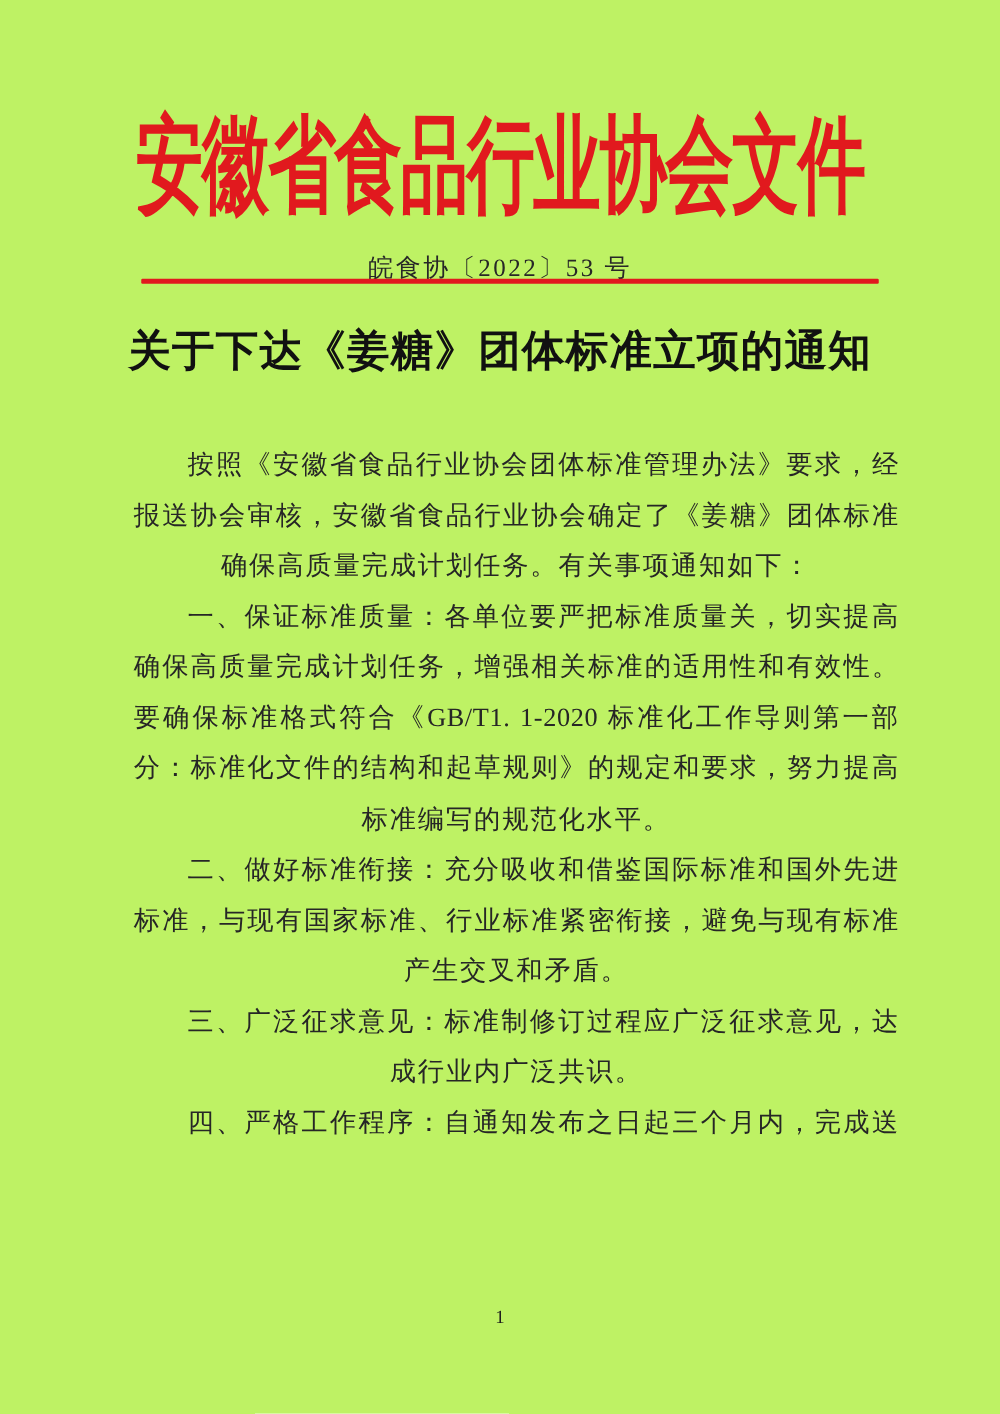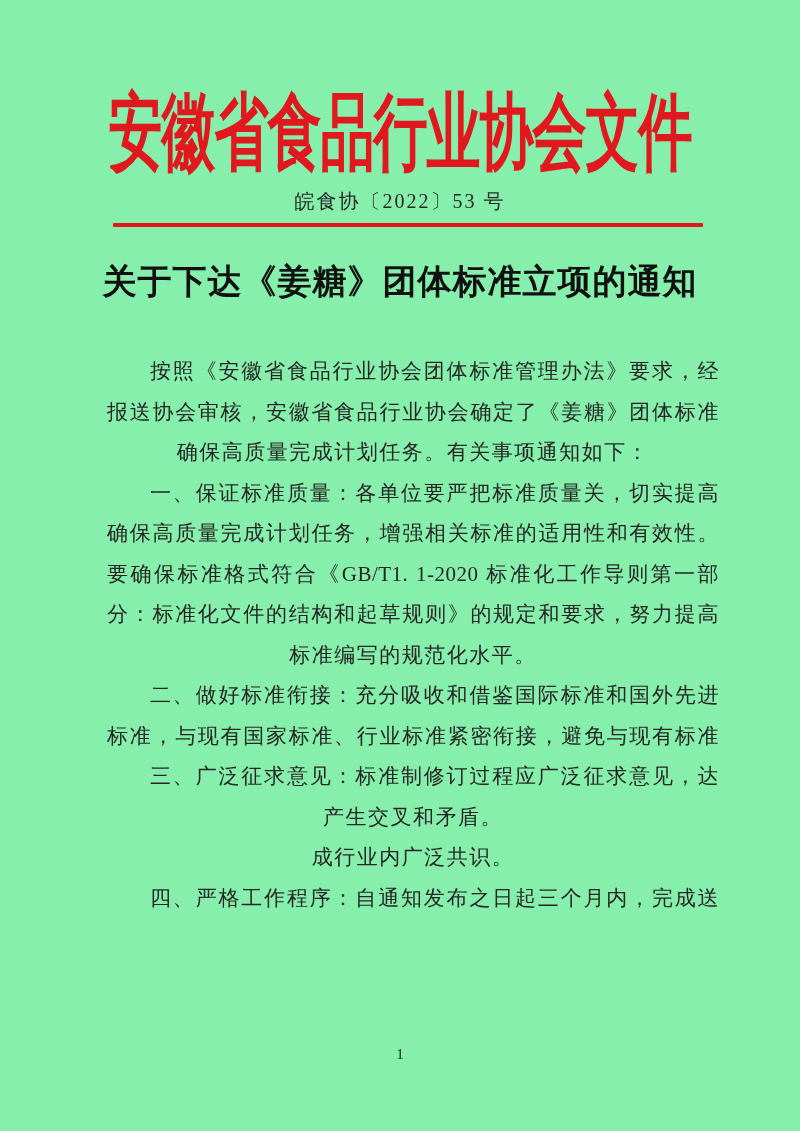--- a/index.html
+++ b/index.html
@@ -1,21 +1,21 @@
 <!DOCTYPE html>
 <html><head>
 <meta charset="utf-8">
 <style>
   * { margin: 0; padding: 0; box-sizing: border-box; }
   html, body { background: #ffffff; }
   .page {
     position: relative;
     width: 800px;
     height: 1131px;
-    background: #86efac;
+    background: #bef264;
     overflow: hidden;
     font-family: "Liberation Serif", "DejaVu Serif", serif;
     text-decoration: underline;
   }
   
   .org-title {
     position: absolute;
     left: 0; right: 0;
     top: 88px;
     height: 90px;
@@ -28,21 +28,21 @@
     font-weight: bold;
     letter-spacing: -1px;
     transform: scaleY(1.56);
     transform-origin: center center;
     white-space: nowrap;
   }
   
   .doc-number {
     position: absolute;
     left: 0; right: 0;
-    top: 186px;
+    top: 200px;
     height: 30px;
     line-height: 30px;
     text-align: center;
     font-size: 20px;
     letter-spacing: 2px;
     color: #272727;
   }
   
   .red-rule {
     position: absolute;
@@ -122,21 +122,21 @@
       <div class="body-line indent fill">按照《安徽省食品行业协会团体标准管理办法》要求，经</div>
       <div class="body-line fill">报送协会审核，安徽省食品行业协会确定了《姜糖》团体标准</div>
       <div class="body-line">确保高质量完成计划任务。有关事项通知如下：</div>
       <div class="body-line indent fill">一、保证标准质量：各单位要严把标准质量关，切实提高</div>
       <div class="body-line fill">确保高质量完成计划任务，增强相关标准的适用性和有效性。</div>
       <div class="body-line fill">要确保标准格式符合《GB/T1. 1-2020 标准化工作导则第一部</div>
       <div class="body-line fill">分：标准化文件的结构和起草规则》的规定和要求，努力提高</div>
       <div class="body-line">标准编写的规范化水平。</div>
       <div class="body-line indent fill">二、做好标准衔接：充分吸收和借鉴国际标准和国外先进</div>
       <div class="body-line fill">标准，与现有国家标准、行业标准紧密衔接，避免与现有标准</div>
+      <div class="body-line">产生交叉和矛盾。</div>
       <div class="body-line indent fill">三、广泛征求意见：标准制修订过程应广泛征求意见，达</div>
-      <div class="body-line">产生交叉和矛盾。</div>
       <div class="body-line">成行业内广泛共识。</div>
       <div class="body-line indent fill">四、严格工作程序：自通知发布之日起三个月内，完成送</div>
     </div>
 
   <div class="page-number">1</div>
 
 </div>
 
 </body></html>

